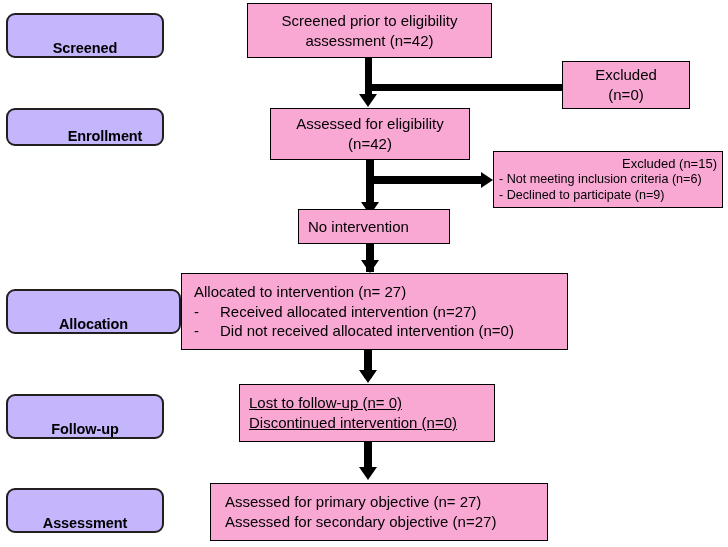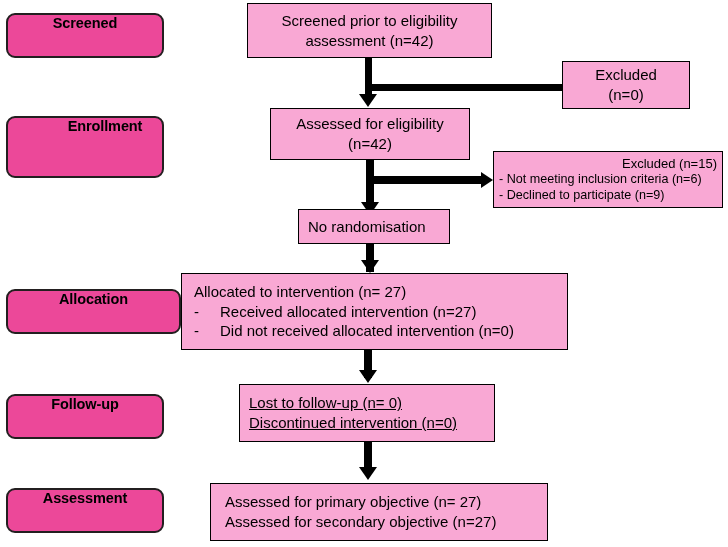--- a/index.html
+++ b/index.html
@@ -18,23 +18,23 @@
     height: 547px;
     background: #ffffff;
     overflow: hidden;
   }
   
   .stage-label {
     position: absolute;
     box-sizing: border-box;
     border: 2px solid #231f20;
     border-radius: 9px;
-    background: #ec4899;
+    background: #c4b5fd;
     display: flex;
-    align-items: flex-start;
+    align-items: flex-end;
     justify-content: center;
     font-weight: bold;
     font-size: 14.5px;
     letter-spacing: -0.1px;
     color: #000000;
   }
   
   .flow-box {
     position: absolute;
     box-sizing: border-box;
@@ -104,21 +104,21 @@
 </style>
 </head>
 <body>
 
 <div id="diagram">
 
   <div class="stage-label" style="left:6px;  top:13px;  width:158px; height:45px;">
     <span>Screened</span>
   </div>
 
-  <div class="stage-label" style="left:6px;  top:116px; width:158px; height:62px;padding-left:40px;">
+  <div class="stage-label" style="left:6px;  top:108px; width:158px; height:38px;padding-left:40px;">
     <span>Enrollment</span>
   </div>
 
   <div class="stage-label" style="left:6px;  top:289px; width:175px; height:45px;">
     <span>Allocation</span>
   </div>
 
   <div class="stage-label" style="left:6px;  top:394px; width:158px; height:45px;">
     <span>Follow-up</span>
   </div>
@@ -161,21 +161,21 @@
   <div class="flow-box" style="left:493px; top:151px; width:230px; height:57px; justify-content:center;">
     <div class="pad" style="padding:0 5px;">
       <div class="excl-title">Excluded (n=15)</div>
       <div class="excl-sub">- Not meeting inclusion criteria (n=6)</div>
       <div class="excl-sub">- Declined to participate (n=9)</div>
     </div>
   </div>
 
   <div class="flow-box left" style="left:298px; top:209px; width:152px; height:35px;">
     <div class="pad">
-      <div class="line">No randomisation</div>
+      <div class="line">No intervention</div>
     </div>
   </div>
 
   <div class="vline" style="left:366px; top:244px; width:8px; height:28px;"></div>
   <div class="arrow-down" style="left:361px; top:260px;"></div>
 
   <div class="flow-box left" style="left:181px; top:273px; width:387px; height:77px;">
     <div class="pad" style="padding:0 12px;">
       <div class="line">Allocated to intervention (n= 27)</div>
       <div class="dash-row">

